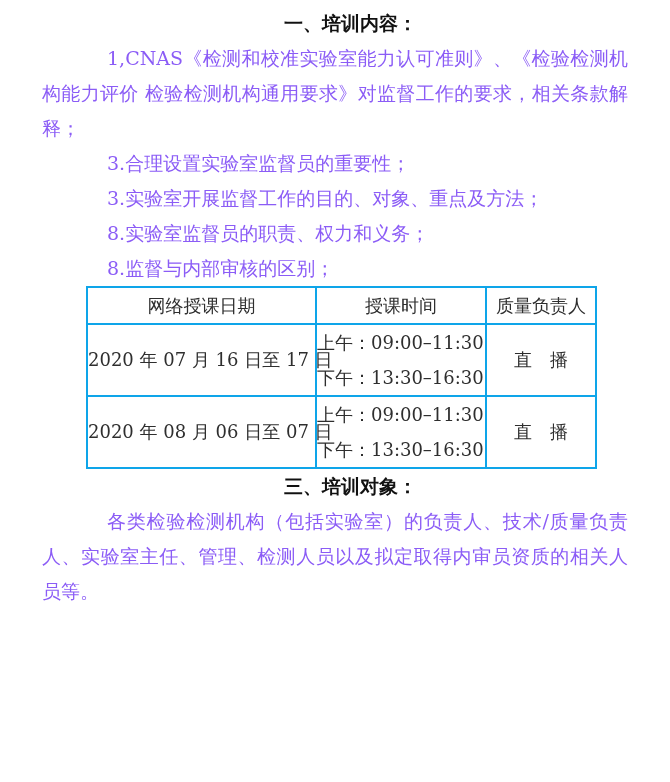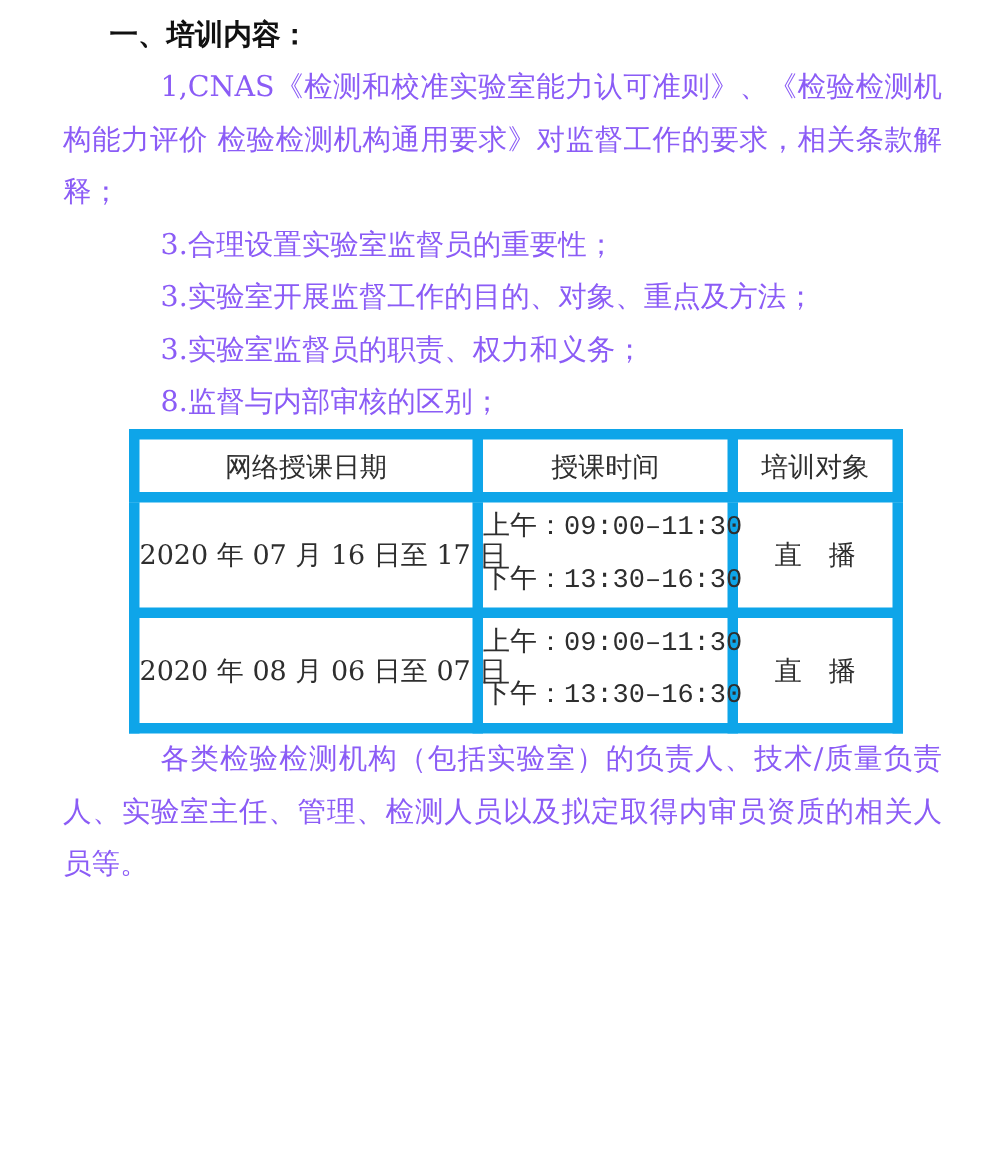--- a/index.html
+++ b/index.html
@@ -22,41 +22,42 @@
     background: #ffffff;
   }
   .heading {
     margin: 0;
     padding-left: 31px;
     font-size: 19px;
     line-height: 35px;
     font-weight: bold;
     color: #111111;
     white-space: nowrap;
+    text-align: center;
   }
   p.item {
     margin: 0;
     font-size: 19px;
     line-height: 35px;
     text-indent: 65px;
     text-align: justify;
     color: #8b5cf6;
   }
   table.schedule {
     border-collapse: collapse;
     table-layout: fixed;
     margin: 0 0 0 44px;
     width: 509px;
   }
   table.schedule col.c1 { width: 229px; }
   table.schedule col.c2 { width: 170px; }
   table.schedule col.c3 { width: 110px; }
   table.schedule th,
   table.schedule td {
-    border: 7px solid #0ea5e9;
+    border: 2px solid #0ea5e9;
     font-size: 18px;
     font-weight: normal;
     color: #2e2e2e;
     padding: 0;
     vertical-align: middle;
   }
   table.schedule th {
     height: 35px;
     text-align: center;
   }
@@ -67,48 +68,47 @@
     text-align: center;
     white-space: nowrap;
   }
   td.cell-time {
     text-align: left;
     padding-left: 9px;
   }
   td.cell-time .time-line {
     line-height: 35px;
     white-space: nowrap;
-    font-family: Liberation Mono, monospace;
   }
 </style>
 </head>
 <body>
 
 <div class="page">
 
   <h3 class="heading">一、培训内容：</h3>
 
   <p class="item">1,CNAS《检测和校准实验室能力认可准则》、《检验检测机构能力评价 检验检测机构通用要求》对监督工作的要求，相关条款解释；</p>
   <p class="item">3.合理设置实验室监督员的重要性；</p>
   <p class="item">3.实验室开展监督工作的目的、对象、重点及方法；</p>
-  <p class="item">3.实验室监督员的职责、权力和义务；</p>
+  <p class="item">8.实验室监督员的职责、权力和义务；</p>
   <p class="item">8.监督与内部审核的区别；</p>
 
 
   <table class="schedule">
     <colgroup>
         <col class="c1">
         <col class="c2">
         <col class="c3">
       </colgroup>
     <thead>
       <tr>
         <th>网络授课日期</th>
         <th>授课时间</th>
-        <th>培训对象</th>
+        <th>质量负责人</th>
       </tr>
     </thead>
     <tbody>
       <tr>
         <td class="cell-date">2020 年 07 月 16 日至 17 日</td>
         <td class="cell-time">
           <div class="time-line">上午：09:00–11:30</div>
           <div class="time-line">下午：13:30–16:30</div>
         </td>
         <td class="cell-location">直　播</td>
@@ -117,16 +117,17 @@
         <td class="cell-date">2020 年 08 月 06 日至 07 日</td>
         <td class="cell-time">
           <div class="time-line">上午：09:00–11:30</div>
           <div class="time-line">下午：13:30–16:30</div>
         </td>
         <td class="cell-location">直　播</td>
       </tr>
     </tbody>
   </table>
 
+  <h3 class="heading">三、培训对象：</h3>
 
   <p class="item">各类检验检测机构（包括实验室）的负责人、技术/质量负责人、实验室主任、管理、检测人员以及拟定取得内审员资质的相关人员等。</p>
 
 </div>
 
 </body></html>

